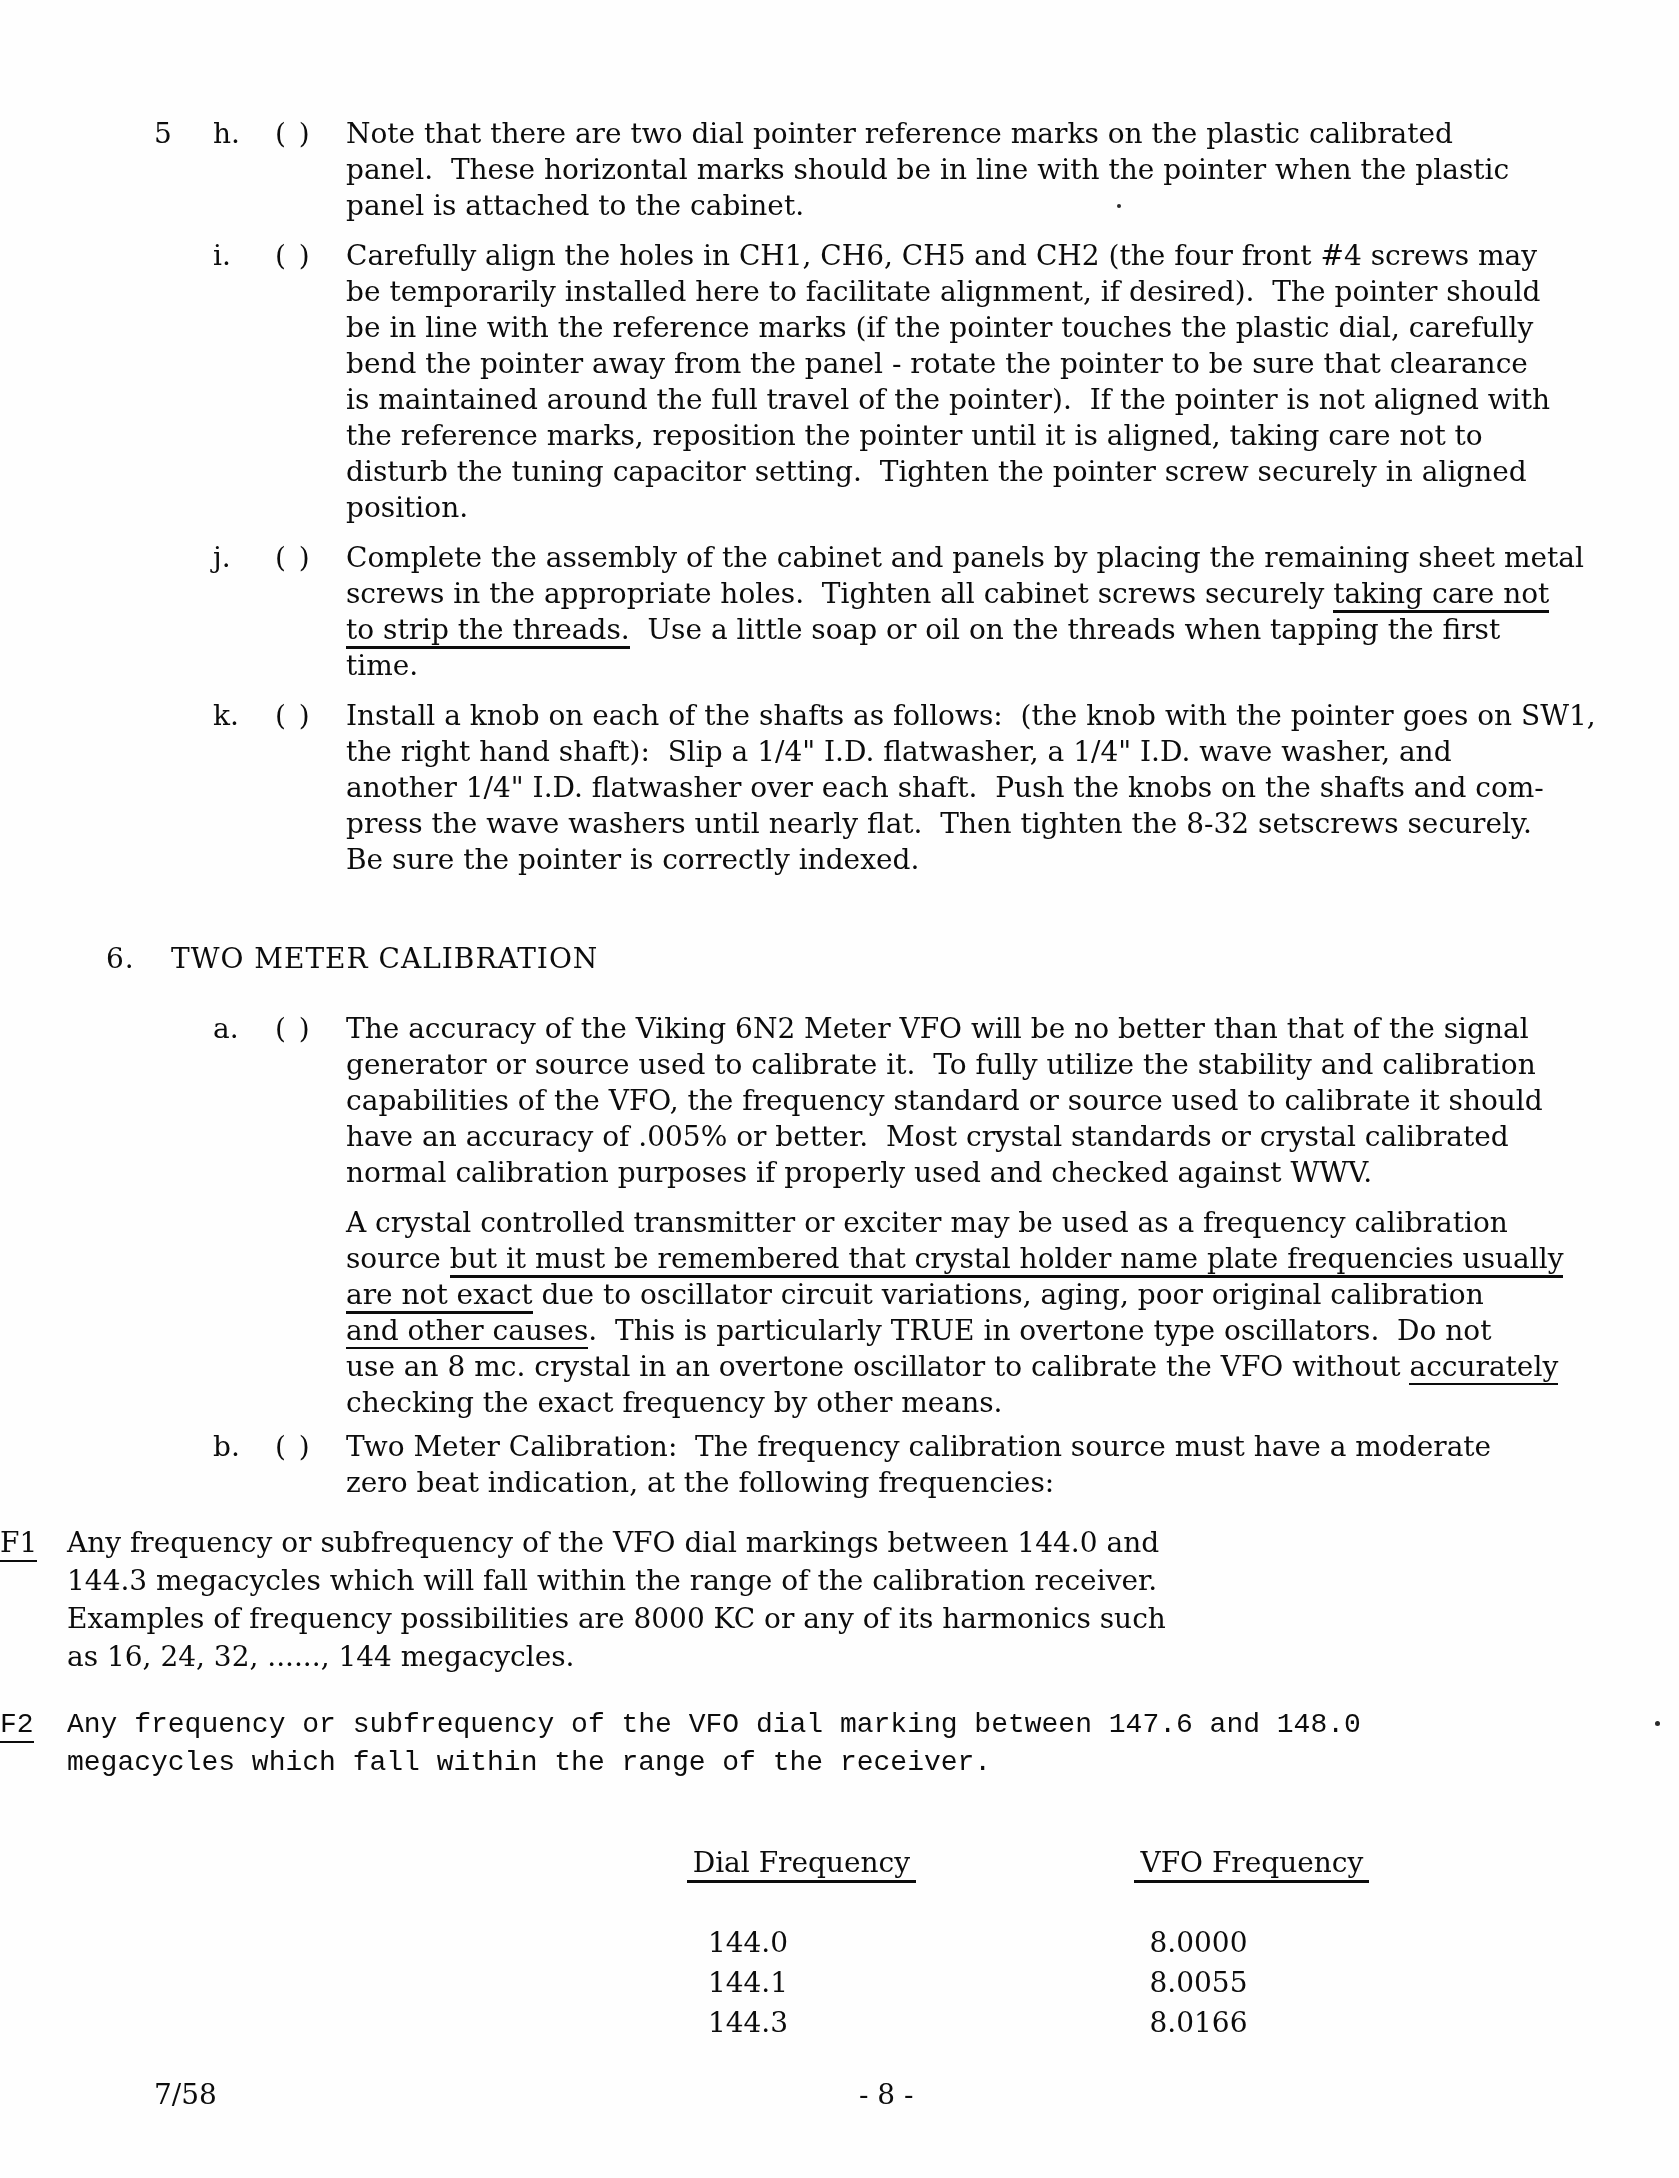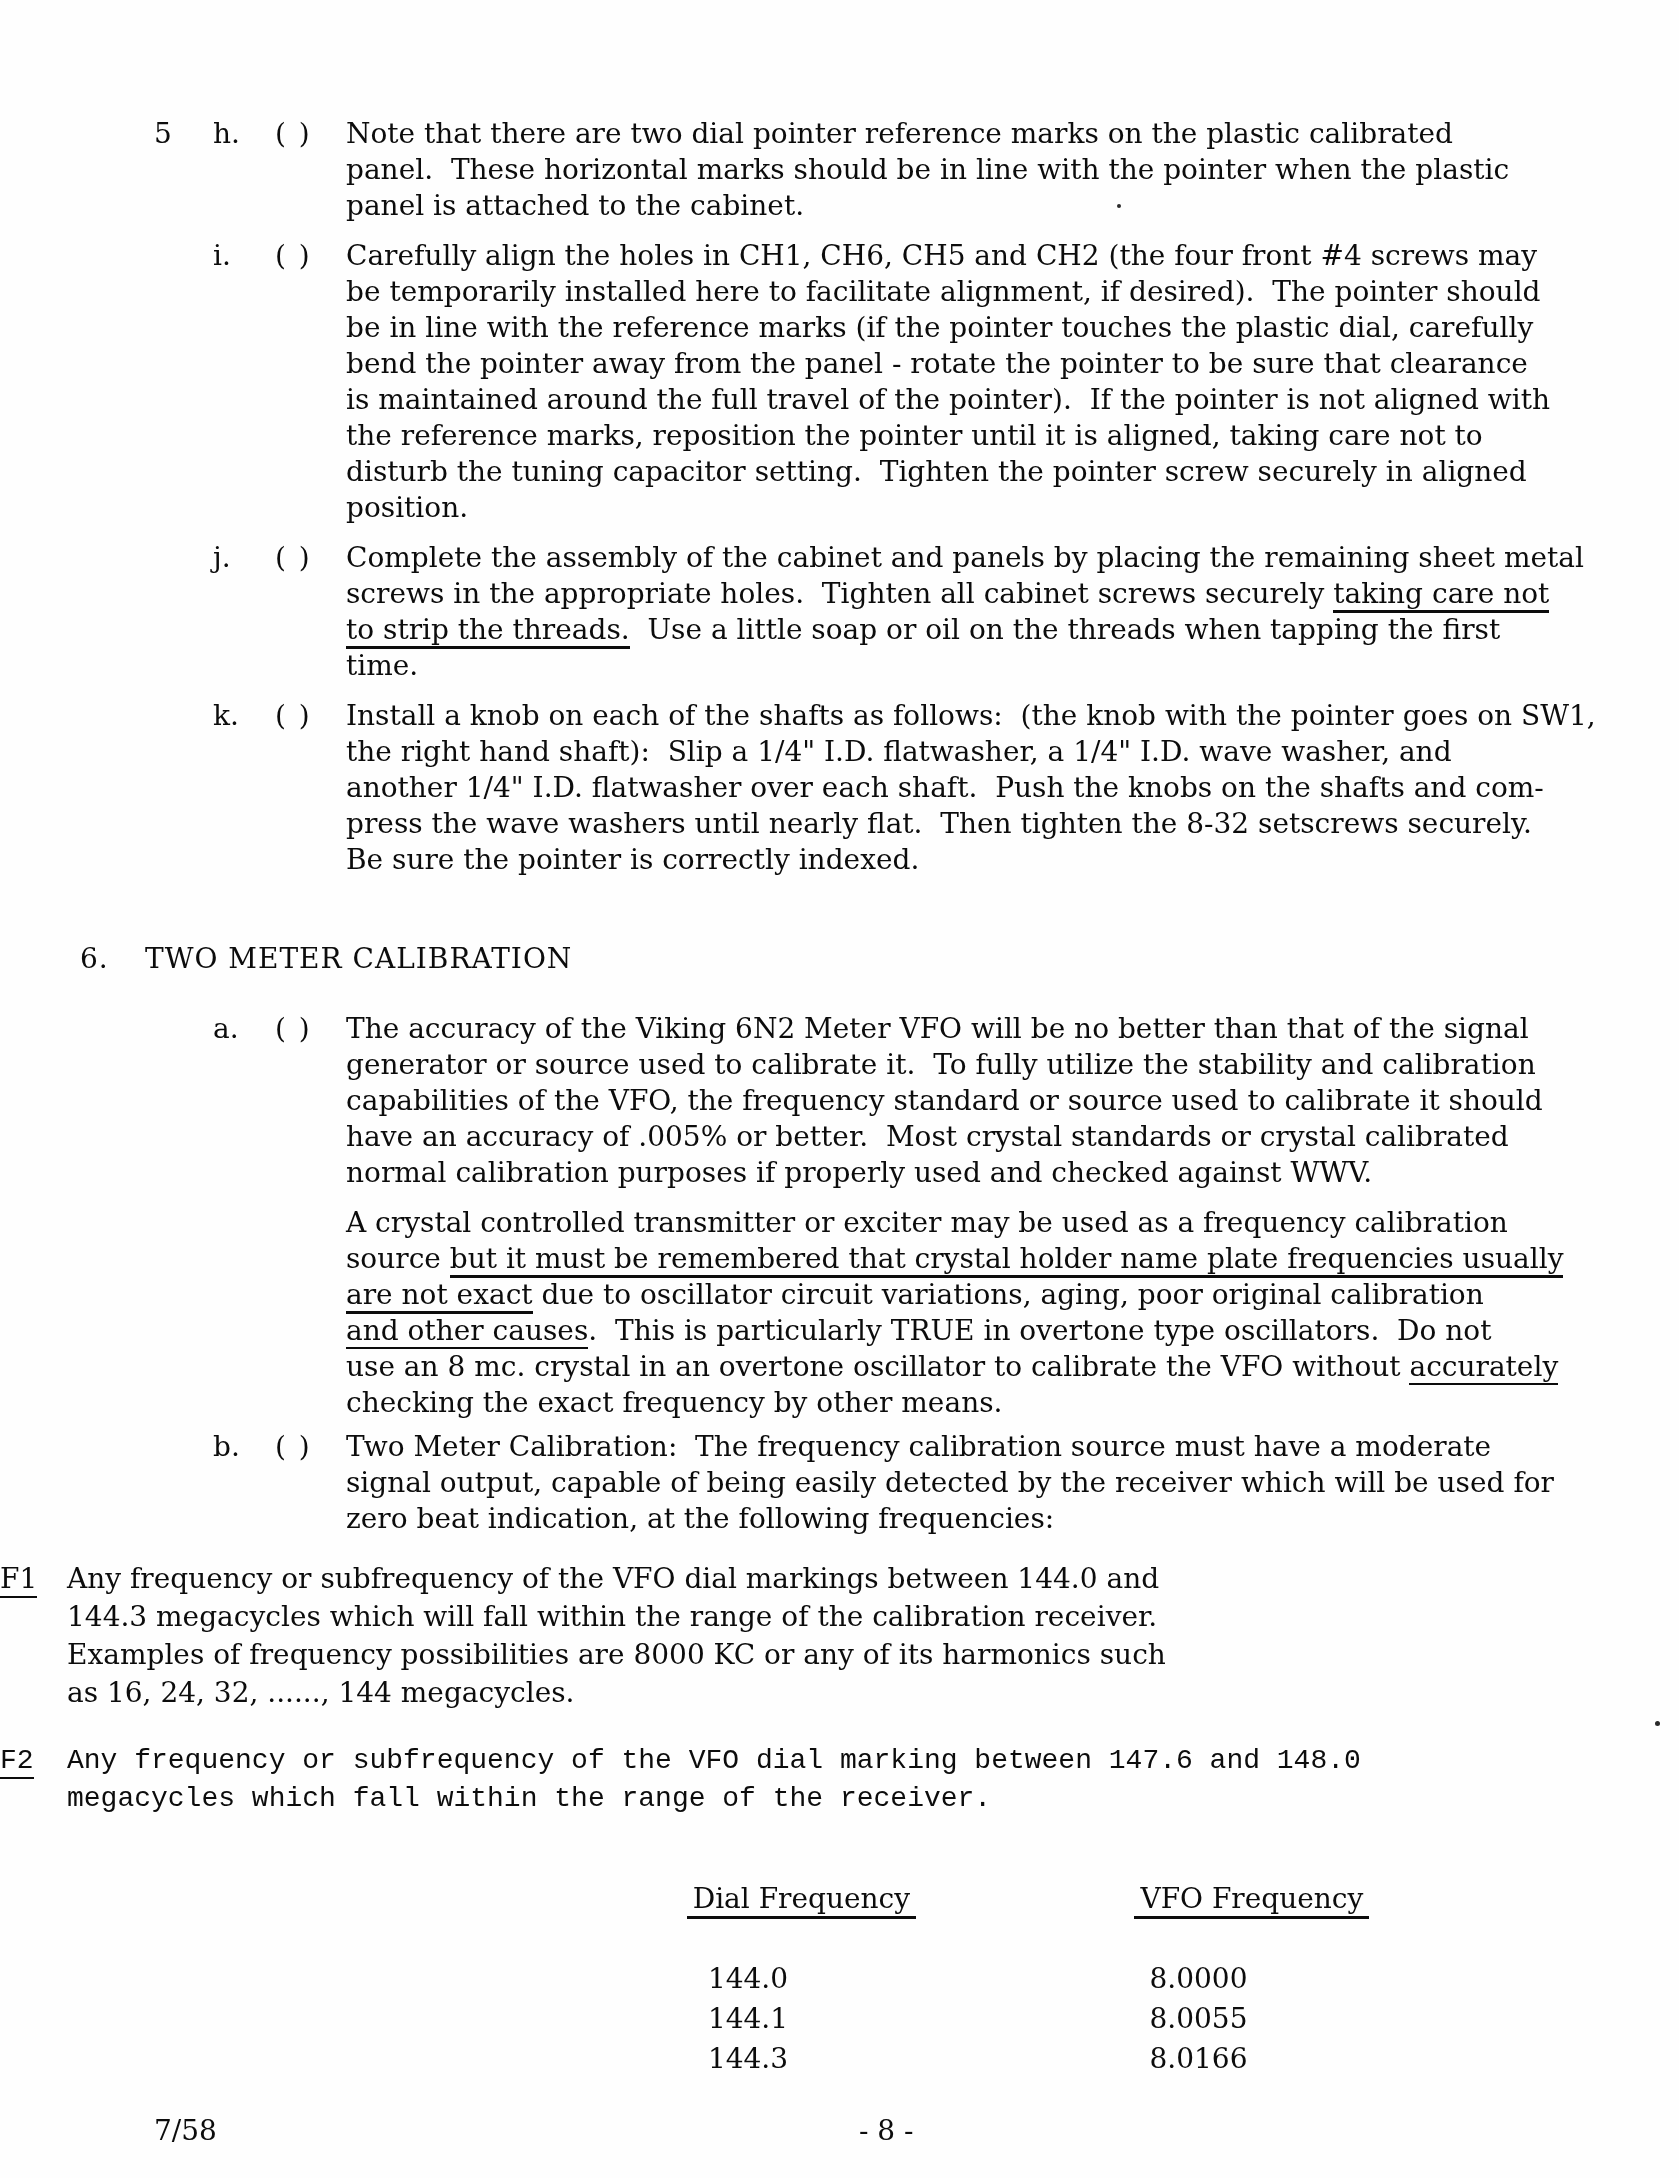--- a/index.html
+++ b/index.html
@@ -15,21 +15,21 @@
     padding-top: 116px;
     overflow: hidden;
   }
   .ln { white-space: pre; line-height: 36px; }
   .item { display: flex; padding-left: 213px; position: relative; align-items: flex-start; }
   .item .lbl { flex: none; width: 62px; line-height: 36px; }
   .item .chk { flex: none; width: 71px; line-height: 36px; letter-spacing: 2px; }
   .item .txt { flex: 1 1 auto; min-width: 0; }
   .stepnum { position: absolute; left: 154px; top: 0; line-height: 36px; }
   .gap14 { margin-top: 14px; }
-  .heading { margin-top: 63px; padding-left: 80px; line-height: 36px; letter-spacing: 1px; }
+  .heading { margin-top: 63px; padding-left: 106px; line-height: 36px; letter-spacing: 1px; }
   .heading .hnum { display: inline-block; width: 65px; }
   .m34 { margin-top: 34px; }
   .m8  { margin-top: 8px; }
   .fitem { display: flex; margin-top: 23px; }
   .fitem .flbl { flex: none; width: 67px; line-height: 38px; }
   .fitem .ln { line-height: 38px; }
   .fitem2 { margin-top: 30px; font-family: Liberation Mono, monospace; }
   .u  { border-bottom: 2px solid #0c0c0c; }
   .u3 { border-bottom: 3px solid #0c0c0c; }
   .ulabel { border-bottom: 2px solid #0c0c0c; padding-bottom: 1px; }
@@ -126,21 +126,20 @@
       <div class="ln"><span>use an 8 mc. crystal in an overtone oscillator to calibrate the VFO without </span><span class="u">accurately</span></div>
       <div class="ln">checking the exact frequency by other means.</div>
     </div>
   </div>
 
   <div class="item m8">
     <div class="lbl ln">b.</div>
     <div class="chk ln">( )</div>
     <div class="txt">
       <div class="ln">Two Meter Calibration:  The frequency calibration source must have a moderate</div>
-      <div class="ln">signal output, capable of being easily detected by the receiver which will be used for</div>
       <div class="ln">zero beat indication, at the following frequencies:</div>
     </div>
   </div>
 
   <div class="fitem">
     <div class="flbl"><span class="ulabel">F1</span></div>
     <div class="txt">
       <div class="ln">Any frequency or subfrequency of the VFO dial markings between 144.0 and</div>
       <div class="ln">144.3 megacycles which will fall within the range of the calibration receiver.</div>
       <div class="ln">Examples of frequency possibilities are 8000 KC or any of its harmonics such</div>

